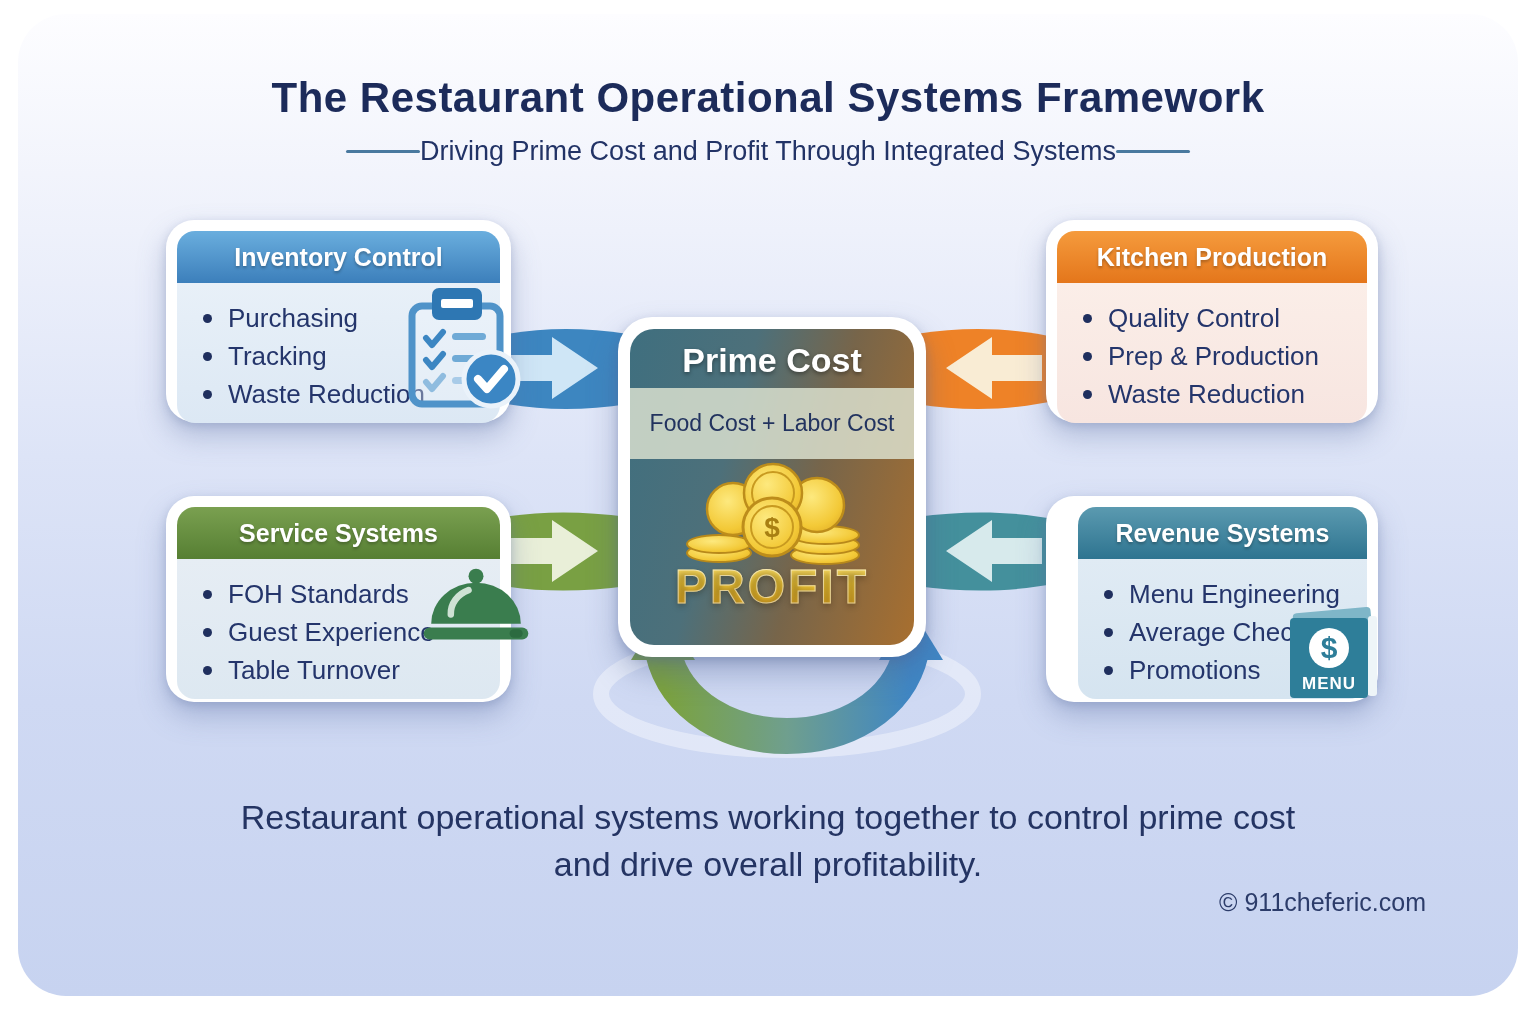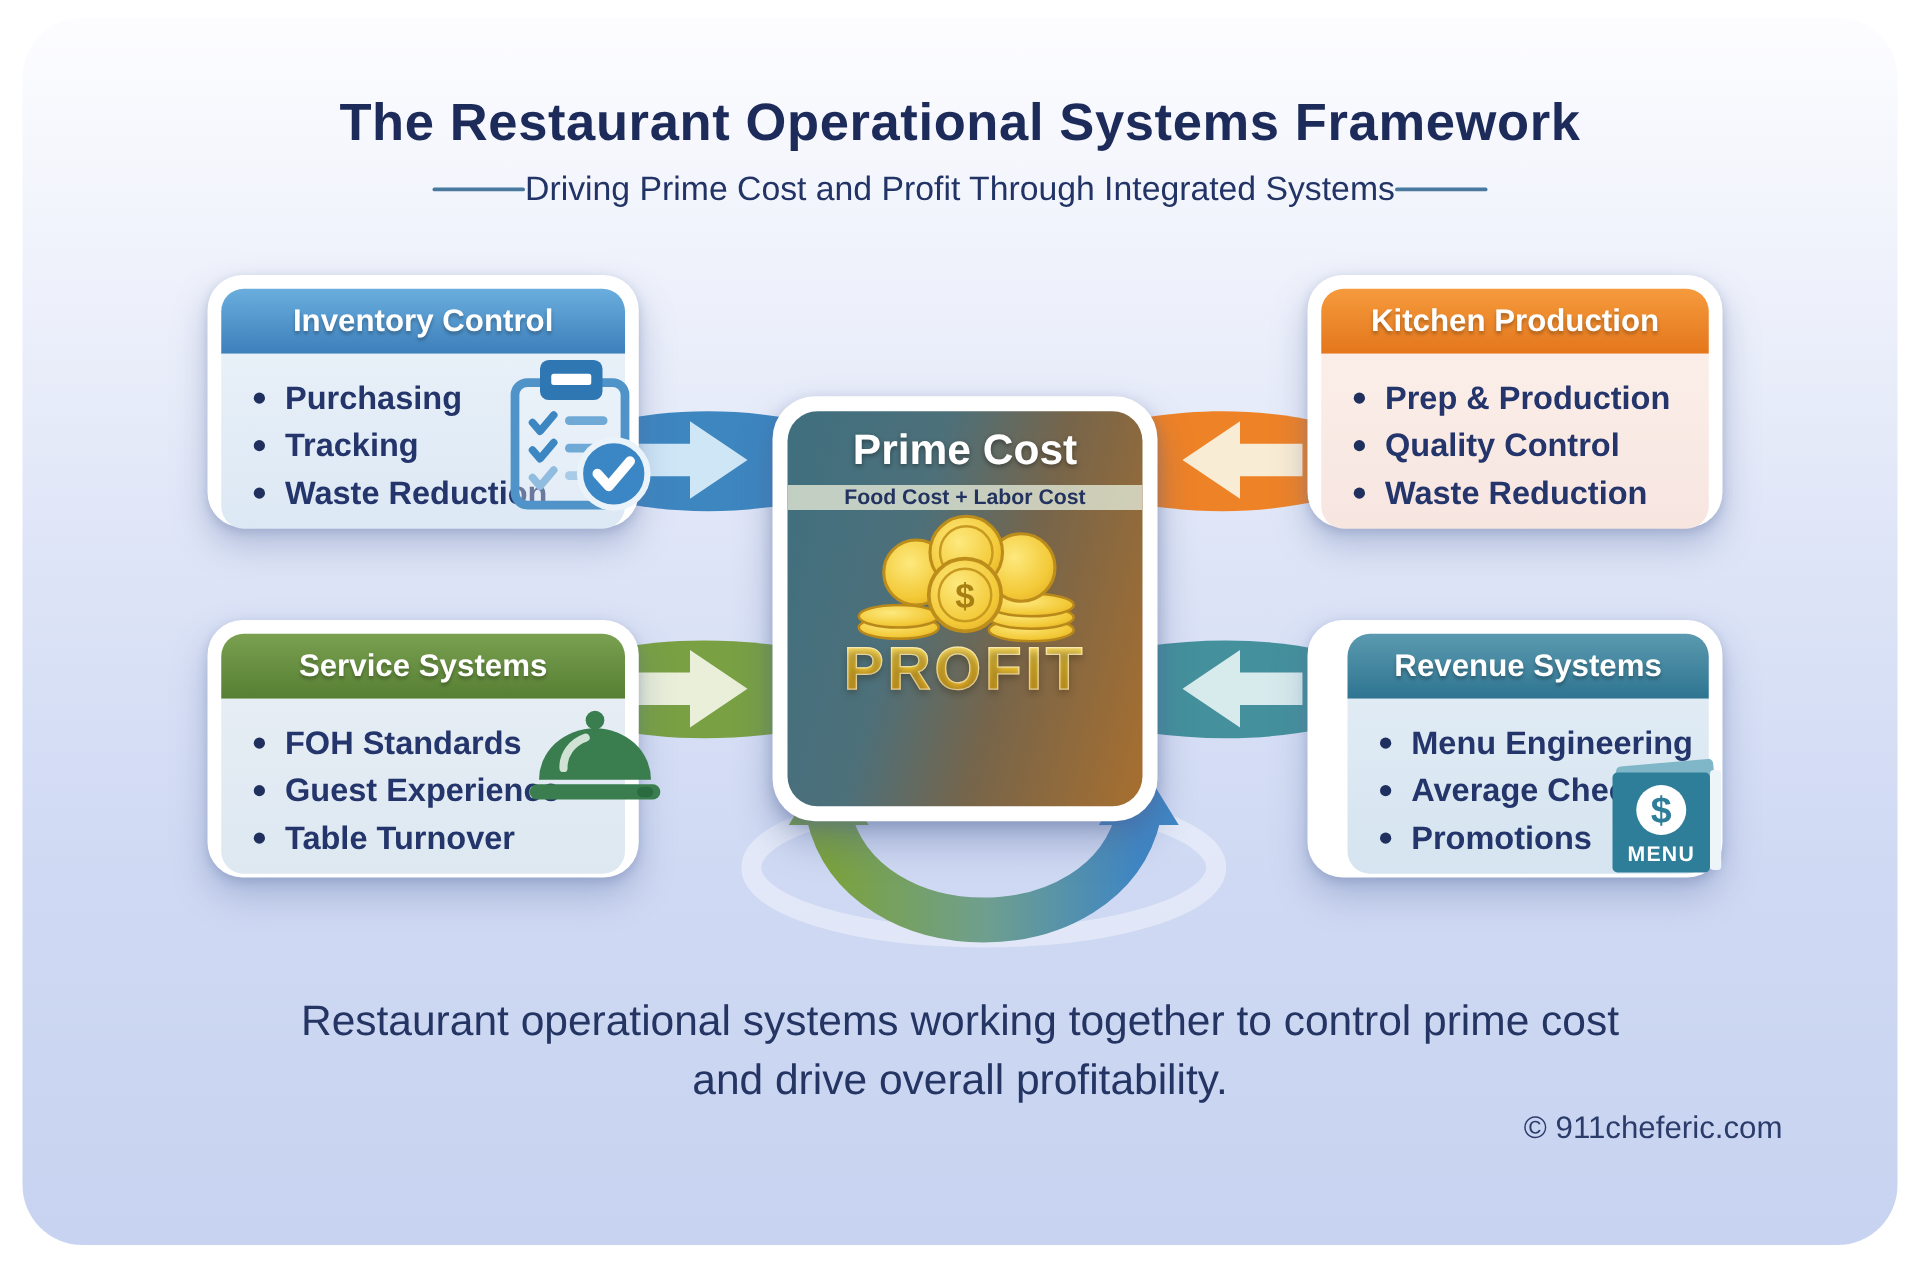--- a/index.html
+++ b/index.html
@@ -38,21 +38,21 @@
   .hdr-kitchen   { background:linear-gradient(180deg,#f59b3d 0%, #e4761b 100%); }
   .hdr-service   { background:linear-gradient(180deg,#7aa050 0%, #567f33 100%); }
   .hdr-revenue   { background:linear-gradient(180deg,#5b9ab0 0%, #2e7490 100%); }
   .body-inventory { background:linear-gradient(180deg,#e8f0f8, #dce8f4); }
   .body-kitchen   { background:linear-gradient(180deg,#fbeee8, #f7e5e0); }
   .body-service   { background:linear-gradient(180deg,#e6edf4, #dde8f1); }
   .body-revenue   { background:linear-gradient(180deg,#e0ebf4, #d5e4f0); }
   ul.bullets { list-style:none; }
   ul.bullets li {
     display:flex; align-items:center; font-size:26px; color:#24356b;
-    line-height:38px; font-weight:700;
+    line-height:38px; font-weight:400;
   }
   ul.bullets li .dot {
     width:9px; height:9px; border-radius:50%; background:#1f2f5e;
     margin-right:16px; flex:0 0 auto;
   }
   
   .center-card {
     position:absolute; left:600px; top:303px; width:308px; height:340px;
     background:#fff; border-radius:34px; padding:12px; z-index:2;
     box-shadow:0 16px 30px rgba(80,100,150,0.4), 0 4px 10px rgba(80,100,150,0.3);
@@ -60,23 +60,23 @@
   .center-inner {
     width:100%; height:100%; border-radius:24px; overflow:hidden;
     background:linear-gradient(105deg,#3f6f7f 0%, #4d707a 35%, #77654a 62%, #a86f2f 100%);
     display:flex; flex-direction:column; align-items:center;
   }
   .center-title {
     margin-top:12px; font-size:34px; font-weight:700; color:#fff;
     text-shadow:0 2px 4px rgba(0,0,0,0.4);
   }
   .center-band {
-    margin-top:8px; width:100%; padding:0 0; text-align:center;
+    margin-top:8px; width:100%; padding:22px 0; text-align:center;
     background:rgba(222,228,210,0.82);
-    font-size:17px; font-weight:700; color:#22335f;
+    font-size:23px; font-weight:400; color:#22335f;
   }
   .coins { margin-top:2px; flex:0 0 auto; }
   .profit {
     font-size:48px; font-weight:800; letter-spacing:3px; margin-top:-6px;
     background:linear-gradient(180deg,#fce67e 0%, #f3c937 45%, #dfa21e 100%);
     -webkit-background-clip:text; background-clip:text; color:transparent;
     -webkit-text-stroke:1px rgba(255,255,255,0.5);
     text-shadow:0 3px 6px rgba(40,25,0,0.35);
   }
   
@@ -157,25 +157,25 @@
       </ul>
     </div>
   </div>
 
   <div class="card" style="left:1028px;top:206px;width:332px;height:202px;">
     <div class="card-header hdr-kitchen">Kitchen Production</div>
     <div class="card-body body-kitchen">
       <ul class="bullets">
         <li>
             <span class="dot"></span>
+            <span>Quality Control</span>
+          </li>
+        <li>
+            <span class="dot"></span>
             <span>Prep &amp; Production</span>
-          </li>
-        <li>
-            <span class="dot"></span>
-            <span>Quality Control</span>
           </li>
         <li>
             <span class="dot"></span>
             <span>Waste Reduction</span>
           </li>
       </ul>
     </div>
   </div>
 
   <div class="card" style="left:148px;top:482px;width:345px;height:206px;">

